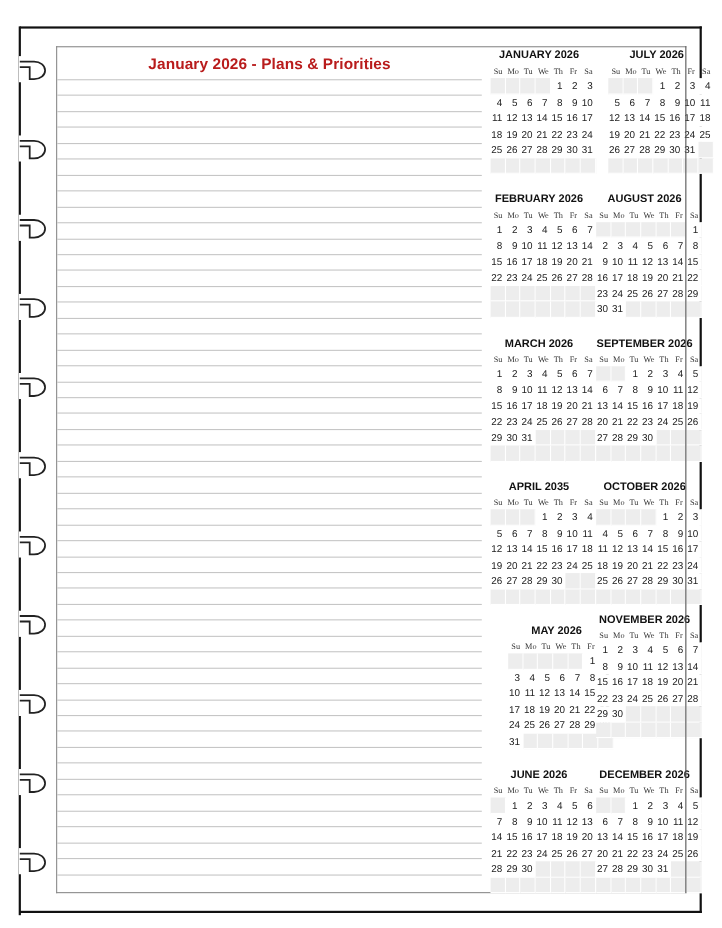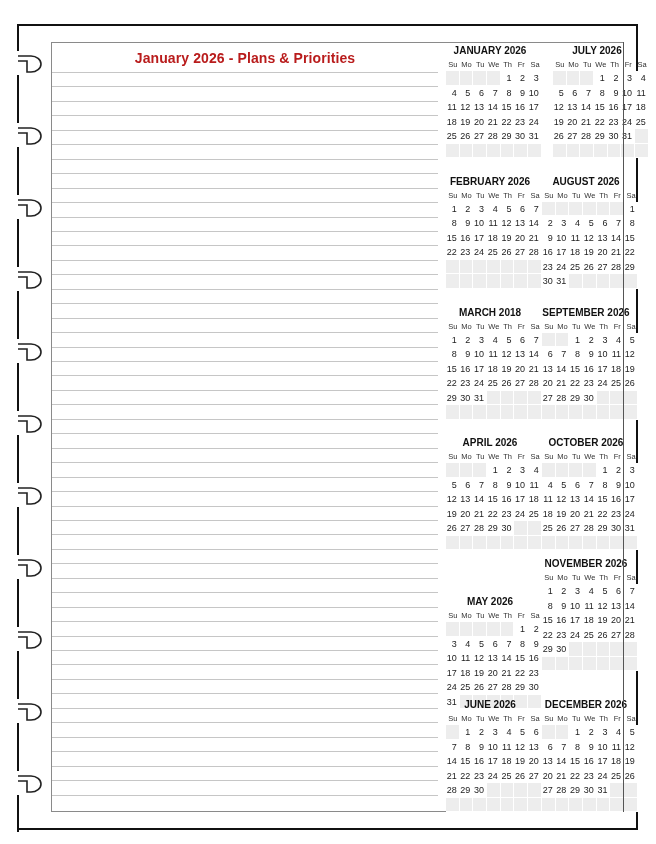--- a/index.html
+++ b/index.html
@@ -9,21 +9,21 @@
   .tab { position:absolute; left:17px; width:26px; height:22px; }
   .tab svg { display:block; }
   .panel { position:absolute; left:51px; top:42px; width:573px; height:770px; border:1px solid #8a8a8a; border-right:none; box-sizing:border-box; background:#fff; }
   .notes { position:absolute; left:0; top:0; width:386px; height:100%; }
   .title { position:absolute; left:0; top:7px; width:386px; text-align:center; font-weight:bold; font-size:14px; color:#b91c1c; letter-spacing:0.1px; }
   .line { position:absolute; left:0; width:386px; height:1px; background:#c6c6c6; }
   .cals { position:absolute; left:394px; top:0; width:179px; height:100%; }
   .right-edge { position:absolute; left:623px; top:42px; width:1px; height:770px; background:#555; }
   .month { position:absolute; width:88px; }
   .mtitle { height:14px; text-align:center; font-weight:bold; font-size:10px; color:#111; line-height:14px; margin-top:1px; white-space:nowrap; }
-  .dow { display:grid; grid-template-columns:repeat(7, 13.7px); height:13px; }
+  .dow { display:grid; grid-template-columns:repeat(7, 13.7px); height:13px;font-family:Liberation Serif, serif; }
   .dow span { font-size:7.5px; color:#333; text-align:center; line-height:13px; }
   .grid { display:grid; grid-template-columns:repeat(7, 13.7px); grid-auto-rows:14.5px; }
   .cell { background:#ededed; border-right:1px solid #fff; border-bottom:1px solid #fff; box-sizing:border-box; font-size:9px; color:#222; text-align:right; padding-right:2px; line-height:14px; }
   .cell.filled { background:#fff; }
 </style>
 </head>
 <body>
 
 <div class="spine"></div>
 <div class="outer"></div>
@@ -260,21 +260,21 @@
           <div class="cell"></div>
           <div class="cell"></div>
           <div class="cell"></div>
           <div class="cell"></div>
           <div class="cell"></div>
           <div class="cell"></div>
           <div class="cell"></div>
         </div>
       </div>
       <div class="month" style="left: 0px; top: 261.6px;">
-        <div class="mtitle">MARCH 2018</div>
+        <div class="mtitle">MARCH 2026</div>
         <div class="dow">
           <span>Su</span>
           <span>Mo</span>
           <span>Tu</span>
           <span>We</span>
           <span>Th</span>
           <span>Fr</span>
           <span>Sa</span>
         </div>
         <div class="grid">
@@ -316,76 +316,76 @@
           <div class="cell"></div>
           <div class="cell"></div>
           <div class="cell"></div>
           <div class="cell"></div>
           <div class="cell"></div>
           <div class="cell"></div>
           <div class="cell"></div>
         </div>
       </div>
       <div class="month" style="left: 0px; top: 392.4px;">
-        <div class="mtitle">APRIL 2026</div>
-        <div class="dow">
-          <span>Su</span>
-          <span>Mo</span>
-          <span>Tu</span>
-          <span>We</span>
-          <span>Th</span>
-          <span>Fr</span>
-          <span>Sa</span>
-        </div>
-        <div class="grid">
-          <div class="cell"></div>
-          <div class="cell"></div>
-          <div class="cell"></div>
-          <div class="cell filled">1</div>
-          <div class="cell filled">2</div>
-          <div class="cell filled">3</div>
-          <div class="cell filled">4</div>
-          <div class="cell filled">5</div>
-          <div class="cell filled">6</div>
-          <div class="cell filled">7</div>
-          <div class="cell filled">8</div>
-          <div class="cell filled">9</div>
-          <div class="cell filled">10</div>
-          <div class="cell filled">11</div>
-          <div class="cell filled">12</div>
-          <div class="cell filled">13</div>
-          <div class="cell filled">14</div>
-          <div class="cell filled">15</div>
-          <div class="cell filled">16</div>
-          <div class="cell filled">17</div>
-          <div class="cell filled">18</div>
-          <div class="cell filled">19</div>
-          <div class="cell filled">20</div>
-          <div class="cell filled">21</div>
-          <div class="cell filled">22</div>
-          <div class="cell filled">23</div>
-          <div class="cell filled">24</div>
-          <div class="cell filled">25</div>
-          <div class="cell filled">26</div>
-          <div class="cell filled">27</div>
-          <div class="cell filled">28</div>
-          <div class="cell filled">29</div>
-          <div class="cell filled">30</div>
-          <div class="cell"></div>
-          <div class="cell"></div>
-          <div class="cell"></div>
-          <div class="cell"></div>
-          <div class="cell"></div>
-          <div class="cell"></div>
-          <div class="cell"></div>
-          <div class="cell"></div>
-          <div class="cell"></div>
-        </div>
-      </div>
-      <div class="month" style="left: 0px; top: 523.2px; margin-top: 28px;">
+        <div class="mtitle">APRIL 2035</div>
+        <div class="dow">
+          <span>Su</span>
+          <span>Mo</span>
+          <span>Tu</span>
+          <span>We</span>
+          <span>Th</span>
+          <span>Fr</span>
+          <span>Sa</span>
+        </div>
+        <div class="grid">
+          <div class="cell"></div>
+          <div class="cell"></div>
+          <div class="cell"></div>
+          <div class="cell filled">1</div>
+          <div class="cell filled">2</div>
+          <div class="cell filled">3</div>
+          <div class="cell filled">4</div>
+          <div class="cell filled">5</div>
+          <div class="cell filled">6</div>
+          <div class="cell filled">7</div>
+          <div class="cell filled">8</div>
+          <div class="cell filled">9</div>
+          <div class="cell filled">10</div>
+          <div class="cell filled">11</div>
+          <div class="cell filled">12</div>
+          <div class="cell filled">13</div>
+          <div class="cell filled">14</div>
+          <div class="cell filled">15</div>
+          <div class="cell filled">16</div>
+          <div class="cell filled">17</div>
+          <div class="cell filled">18</div>
+          <div class="cell filled">19</div>
+          <div class="cell filled">20</div>
+          <div class="cell filled">21</div>
+          <div class="cell filled">22</div>
+          <div class="cell filled">23</div>
+          <div class="cell filled">24</div>
+          <div class="cell filled">25</div>
+          <div class="cell filled">26</div>
+          <div class="cell filled">27</div>
+          <div class="cell filled">28</div>
+          <div class="cell filled">29</div>
+          <div class="cell filled">30</div>
+          <div class="cell"></div>
+          <div class="cell"></div>
+          <div class="cell"></div>
+          <div class="cell"></div>
+          <div class="cell"></div>
+          <div class="cell"></div>
+          <div class="cell"></div>
+          <div class="cell"></div>
+          <div class="cell"></div>
+        </div>
+      </div>
+      <div class="month" style="left: 16px; top: 523.2px;">
         <div class="mtitle">MAY 2026</div>
         <div class="dow">
           <span>Su</span>
           <span>Mo</span>
           <span>Tu</span>
           <span>We</span>
           <span>Th</span>
           <span>Fr</span>
           <span>Sa</span>
         </div>

